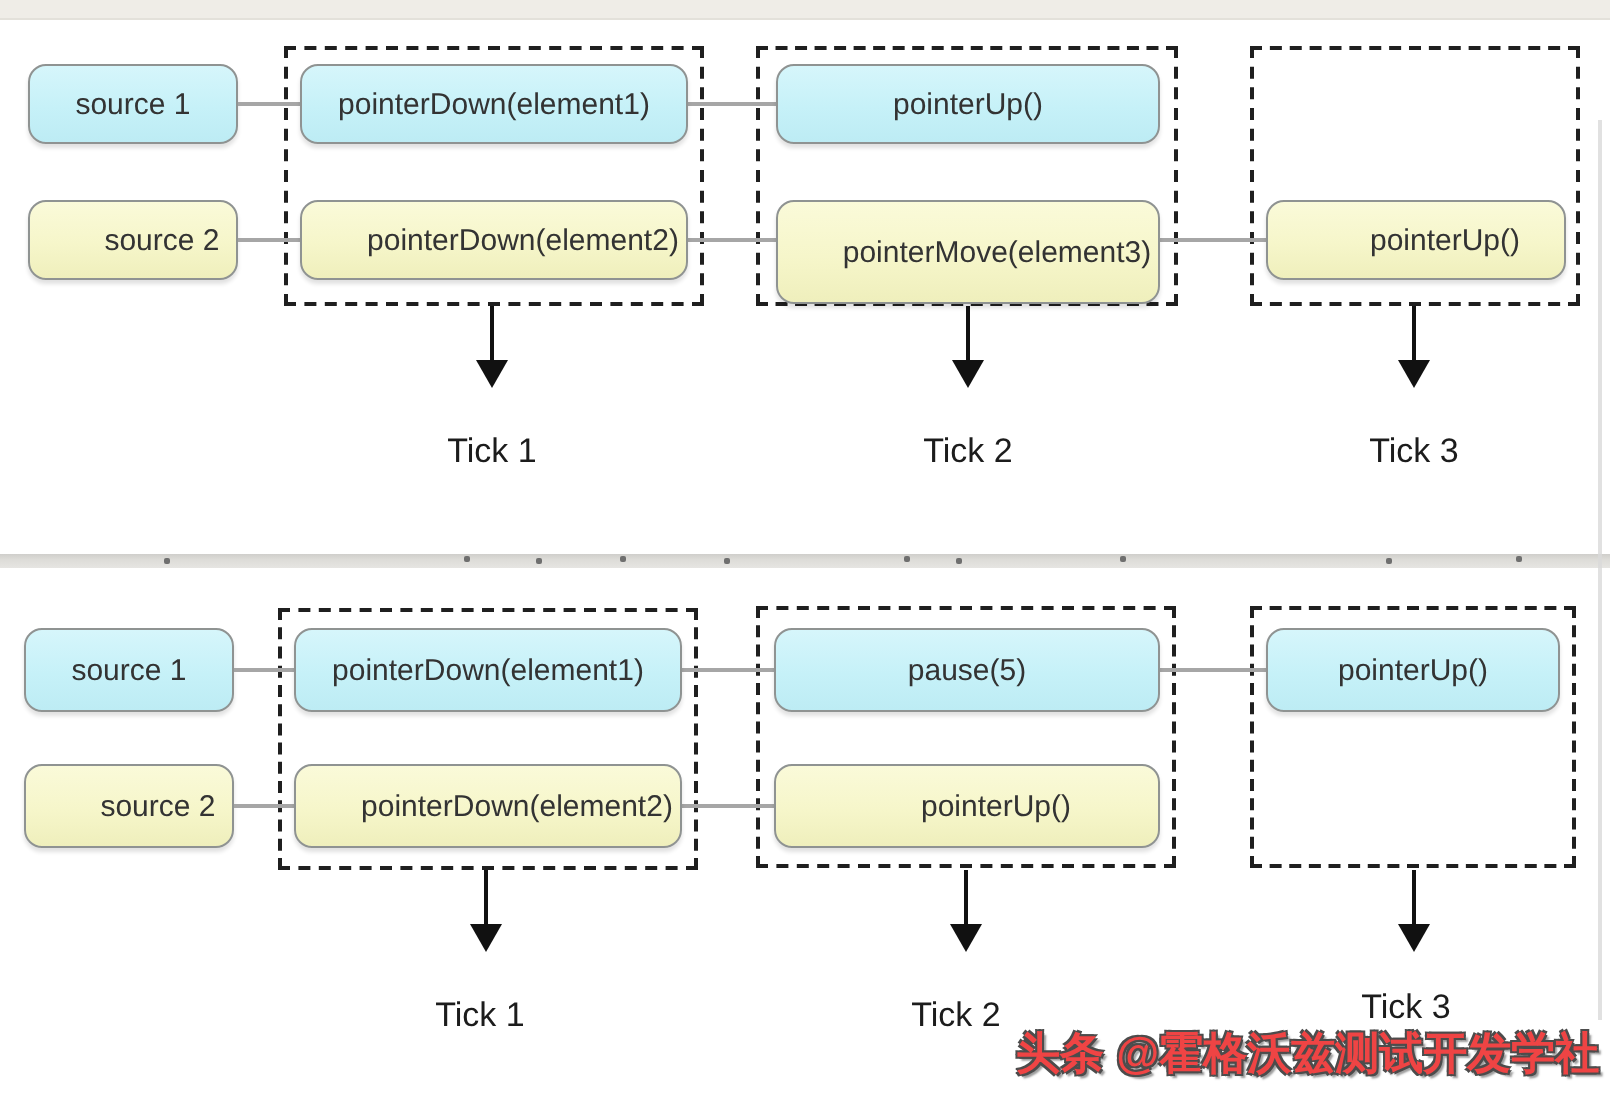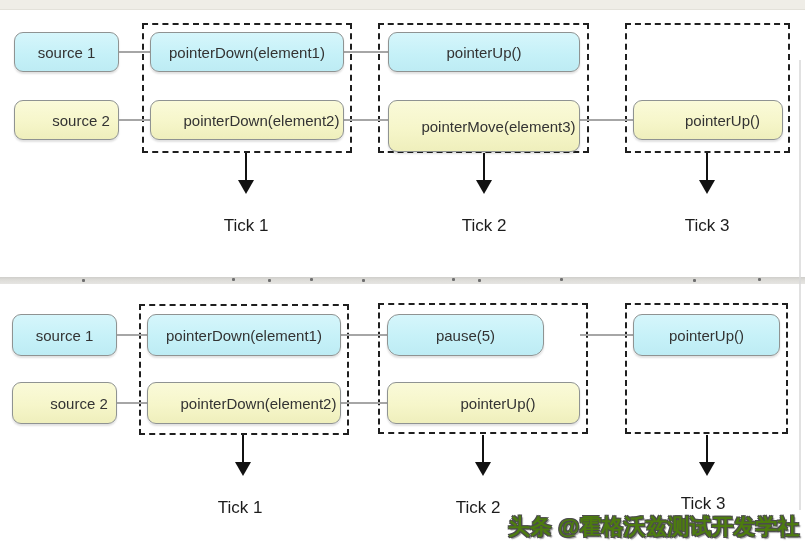--- a/index.html
+++ b/index.html
@@ -33,21 +33,21 @@
   .tick-label{
     font-size:17px;color:#1c1c1c;text-align:center;width:70px;
   }
   .divider{
     left:0;top:277px;width:805px;height:7px;
     background:linear-gradient(180deg,#cfcecb 0%,#dddcd8 40%,#e6e5e2 100%);
   }
   .speck{width:3px;height:3px;background:#6f6f6f;border-radius:1px;}
   .right-line{left:799px;top:60px;width:2px;height:450px;background:#d9d9d9;opacity:.8;}
   .watermark{
-    font-size:22px;font-weight:bold;letter-spacing:0px;color:#4d7c0f;
+    font-size:22px;font-weight:bold;letter-spacing:0px;color:#ef4444;
     text-shadow:-1px -1px 0 #4c4c4c,1px -1px 0 #4c4c4c,-1px 1px 0 #4c4c4c,1px 1px 0 #4c4c4c,2px 2px 1px rgba(60,60,60,.5);
     white-space:nowrap;
   }
 </style>
 </head>
 <body>
 
 <div class="screen">
 
   <div class="abs top-band"></div>
@@ -109,21 +109,21 @@
 
     <div class="abs hline" style="left:117px;top:334px;width:30px;"></div>
     <div class="abs hline" style="left:341px;top:334px;width:46px;"></div>
     <div class="abs hline" style="left:580px;top:334px;width:53px;"></div>
 
     <div class="abs hline" style="left:117px;top:402px;width:30px;"></div>
     <div class="abs hline" style="left:341px;top:402px;width:46px;"></div>
 
     <div class="abs box cyan" style="left:147px;top:314px;width:194px;height:42px;">pointerDown(element1)</div>
     <div class="abs box yellow" style="left:147px;top:382px;width:194px;height:42px;">pointerDown(element2)</div>
-    <div class="abs box cyan" style="left:387px;top:314px;width:157px;height:42px;border-radius:12px;">pause(5)</div>
+    <div class="abs box cyan" style="left:387px;top:314px;width:193px;height:42px;">pause(5)</div>
     <div class="abs box yellow" style="left:387px;top:382px;width:193px;height:42px;">pointerUp()</div>
     <div class="abs box cyan" style="left:633px;top:314px;width:147px;height:42px;">pointerUp()</div>
 
     <div class="abs shaft" style="left:242px;top:435px;height:28px;"></div>
     <div class="abs ahead" style="left:235px;top:462px;"></div>
     <div class="abs shaft" style="left:482px;top:435px;height:28px;"></div>
     <div class="abs ahead" style="left:475px;top:462px;"></div>
     <div class="abs shaft" style="left:706px;top:435px;height:28px;"></div>
     <div class="abs ahead" style="left:699px;top:462px;"></div>
 

